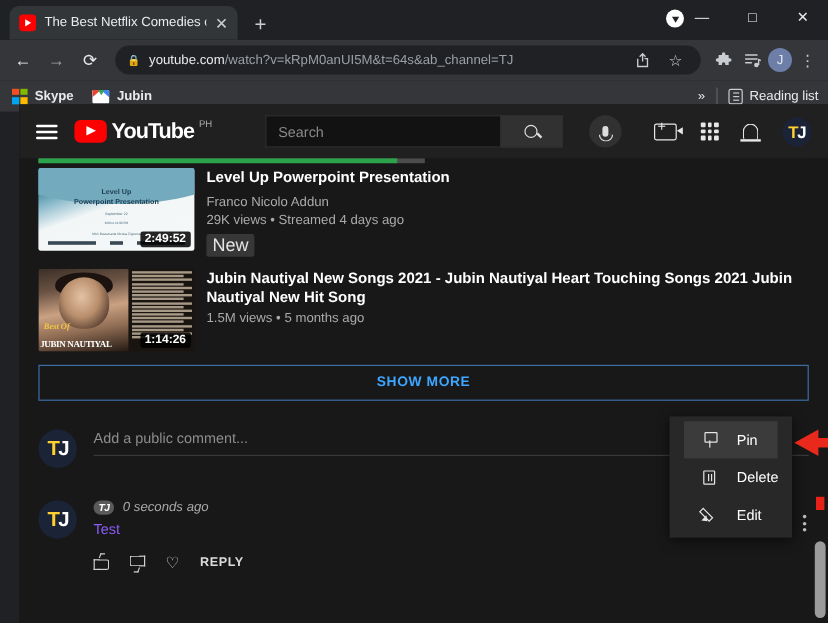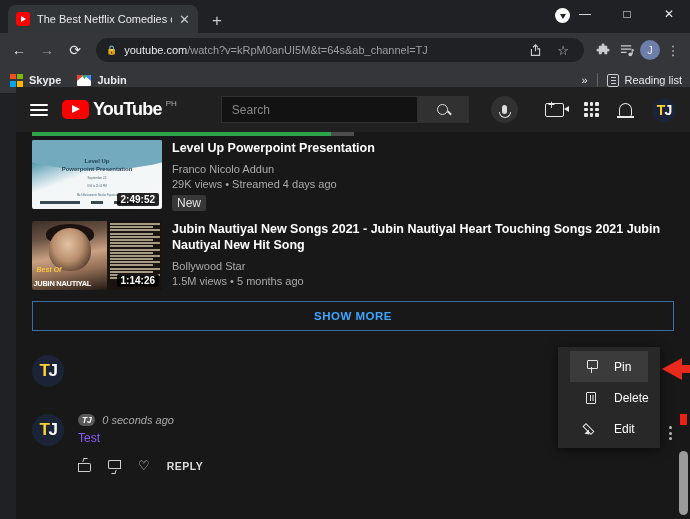--- a/index.html
+++ b/index.html
@@ -254,20 +254,21 @@
   .ppt-bottom {
     position: absolute; left: 8px; bottom: 5px; right: 8px; height: 3px;
     background: linear-gradient(90deg,#3a4a55 0 35%,transparent 35% 45%,#3a4a55 45% 55%,transparent 55% 65%,#3a4a55 65% 100%);
   }
   
   .thumb-jub { background: #1a1410; display: flex; }
   .jub-photo {
     width: 58%; height: 100%;
     background: linear-gradient(170deg,#3b2f27 0%,#6b5344 25%,#caa182 50%,#8e6b52 72%,#241a14 100%);
     position: relative;
+    font-family: Liberation Serif, serif;
   }
   .jub-face {
     position: absolute; left: 22%; top: 10%; width: 56%; height: 62%;
     border-radius: 50% 50% 45% 45%;
     background: radial-gradient(ellipse at 45% 38%, #e3c2a4 0%, #b98f6d 45%, #5d4334 78%, #2a1f18 100%);
   }
   .jub-hair {
     position: absolute; left: 18%; top: 4%; width: 64%; height: 30%;
     border-radius: 50% 50% 40% 40%; background: #1c1310;
   }
@@ -289,21 +290,21 @@
   .jub-list i:nth-child(even) { width: 86%; }
 
   .video-meta { flex: 1; min-width: 0; }
   .v-title {
     color: #fff; font-size: 12.5px; font-weight: bold; line-height: 16px;
   }
   .v-chan { color: #aaa; font-size: 11px; margin-top: 7px; }
   .v-stats { color: #aaa; font-size: 11px; margin-top: 3px; }
   .v-badge {
     display: inline-block; margin-top: 5px; background: #373737; color: #e4e4e4;
-    font-size: 12px; padding: 1px 5px; border-radius: 2px;
+    font-size: 15px; padding: 1px 5px; border-radius: 2px;
   }
 
   .show-more {
     margin-top: 11px; height: 30px; border: 1px solid #3b6ea5;
     display: flex; align-items: center; justify-content: center;
     color: #3ea6ff; font-size: 11.5px; font-weight: bold; letter-spacing: .5px;
   }
 
   .comments-bar {
     margin-top: 24px; display: flex; align-items: center; gap: 26px;
@@ -606,33 +607,33 @@
             <i></i>
             <i></i>
             <i></i>
             <i></i>
             <i></i>
         </div>
         <div class="thumb-dur">1:14:26</div>
       </div>
       <div class="video-meta">
         <div class="v-title">Jubin Nautiyal New Songs 2021 - Jubin Nautiyal Heart Touching Songs 2021 Jubin Nautiyal New Hit Song</div>
-        <div class="v-chan">Bollywood Star</div>
         <div class="v-stats">1.5M views • 5 months ago</div>
       </div>
     </div>
 
     <div class="show-more">SHOW MORE</div>
 
 
     <div class="add-comment">
       <span class="cm-avatar">
           <span class="av-t">T</span>
           <span class="av-j">J</span>
         </span>
+      <span class="cm-input">Add a public comment...</span>
     </div>
 
     <div class="comment-item">
       <span class="cm-avatar">
           <span class="av-t">T</span>
           <span class="av-j">J</span>
         </span>
       <div class="cm-body">
         <div class="cm-head">
           <span class="cm-chip">TJ</span>

